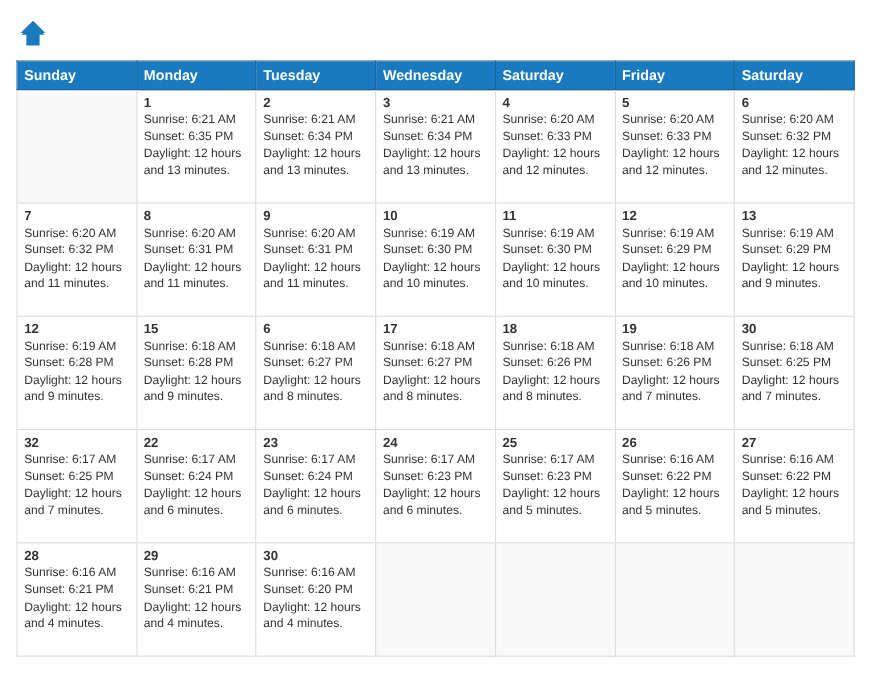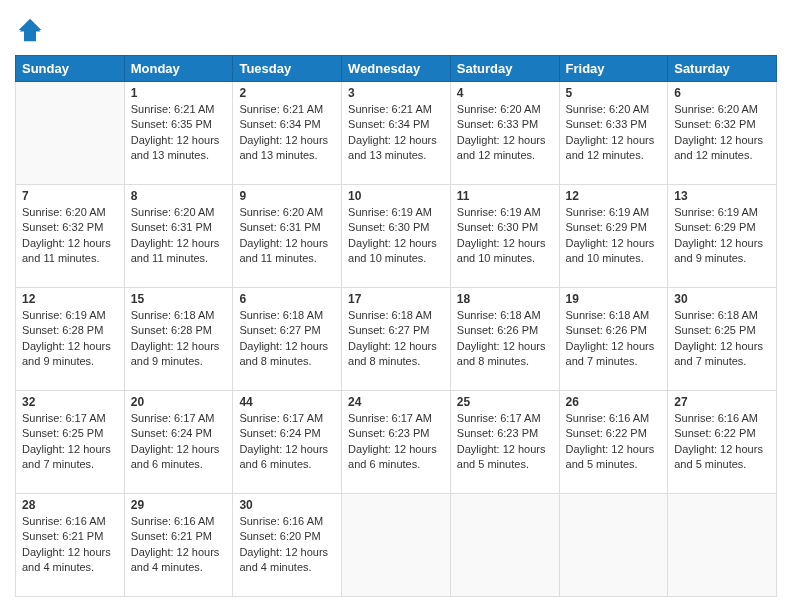--- a/index.html
+++ b/index.html
@@ -280,28 +280,28 @@
         </tr>
         <tr>
           <td>
             <span class="day-number">32</span>
             <div class="day-info" style="white-space: pre-line;">Sunrise: 6:17 AM
 Sunset: 6:25 PM
 Daylight: 12 hours
 and 7 minutes.</div>
           </td>
           <td>
-            <span class="day-number">20</span>
+            <span class="day-number">22</span>
             <div class="day-info" style="white-space: pre-line;">Sunrise: 6:17 AM
 Sunset: 6:24 PM
 Daylight: 12 hours
 and 6 minutes.</div>
           </td>
           <td>
-            <span class="day-number">44</span>
+            <span class="day-number">23</span>
             <div class="day-info" style="white-space: pre-line;">Sunrise: 6:17 AM
 Sunset: 6:24 PM
 Daylight: 12 hours
 and 6 minutes.</div>
           </td>
           <td>
             <span class="day-number">24</span>
             <div class="day-info" style="white-space: pre-line;">Sunrise: 6:17 AM
 Sunset: 6:23 PM
 Daylight: 12 hours

